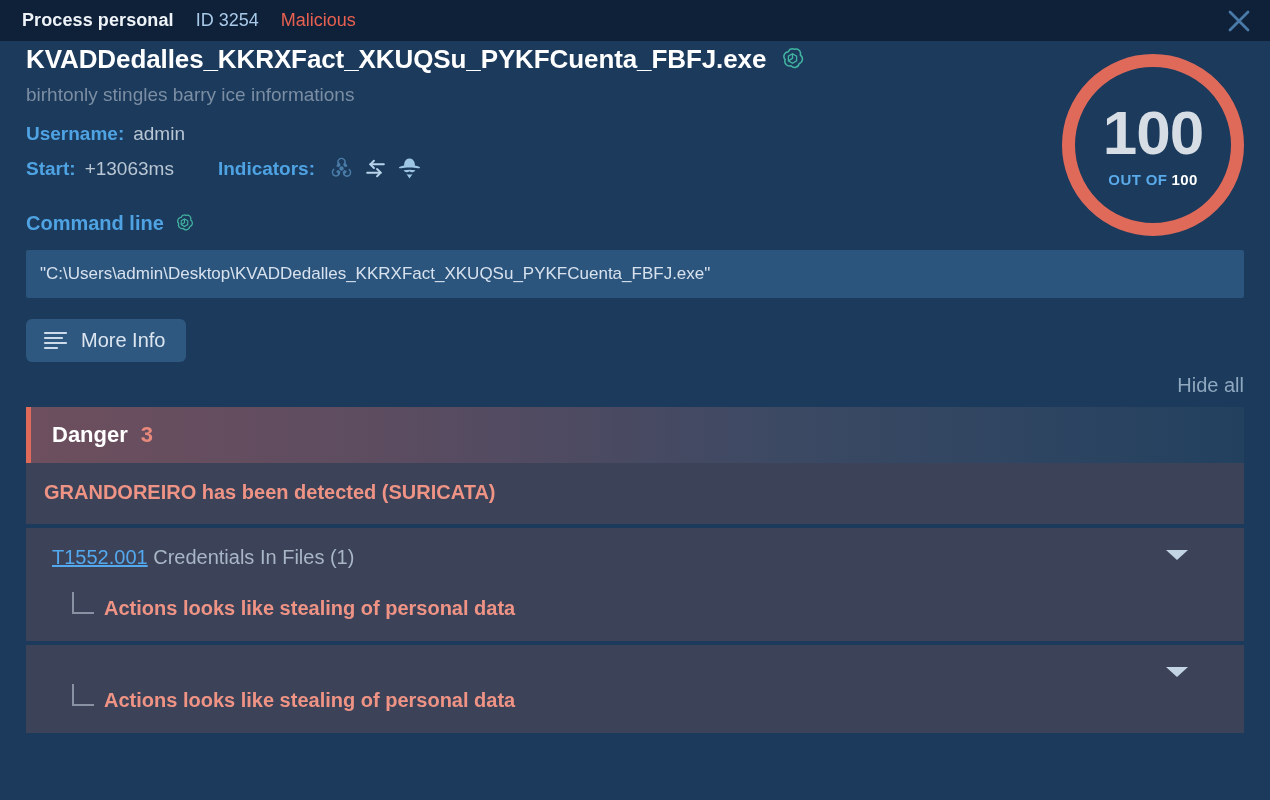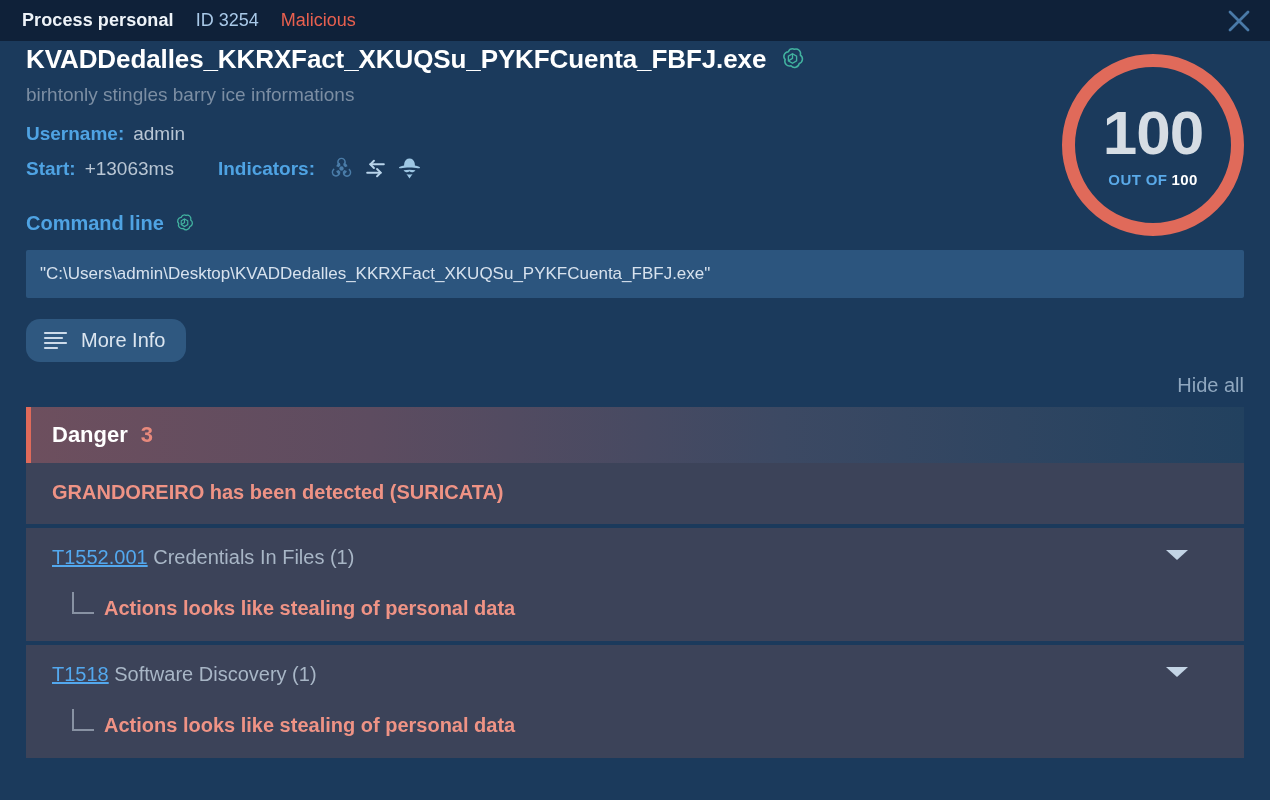--- a/index.html
+++ b/index.html
@@ -165,21 +165,21 @@
     white-space: nowrap;
   }
 
   
   .moreinfo-btn {
     margin-top: 21px;
     display: inline-flex;
     align-items: center;
     background: #2f5880;
     border: none;
-    border-radius: 14px;
+    border-radius: 6px;
     padding: 10px 21px 10px 17px;
     cursor: pointer;
     gap: 13px;
   }
   .moreinfo-btn svg { display: block; }
   .moreinfo-label {
     font-size: 20px;
     color: #dbe5ef;
     font-weight: normal;
   }
@@ -211,21 +211,21 @@
   }
   .danger-count {
     font-size: 22px;
     font-weight: bold;
     color: #e8897c;
     margin-left: 13px;
   }
 
   .danger-body {
     background: #3c4359;
-    padding: 18px 26px 20px 26px;
+    padding: 18px 26px 20px 18px;
   }
   .danger-detect {
     font-size: 20px;
     font-weight: bold;
     color: #ef9385;
   }
 
   .ttp-row {
     background: #3c4359;
     margin-top: 4px;
@@ -404,24 +404,20 @@
         <span>Credentials In Files (1)</span>
       </div>
       <div class="ttp-sub">
         <span class="tree-connector"></span>
         <span class="ttp-sub-text">Actions looks like stealing of personal data</span>
       </div>
       <span class="chevron"></span>
     </div>
 
     <div class="ttp-row">
-      <div class="ttp-head">
-        <span class="ttp-id">T1518</span>
-        <span>Software Discovery (1)</span>
-      </div>
       <div class="ttp-sub">
         <span class="tree-connector"></span>
         <span class="ttp-sub-text">Actions looks like stealing of personal data</span>
       </div>
       <span class="chevron"></span>
     </div>
 
   </div>
 </div>
 

